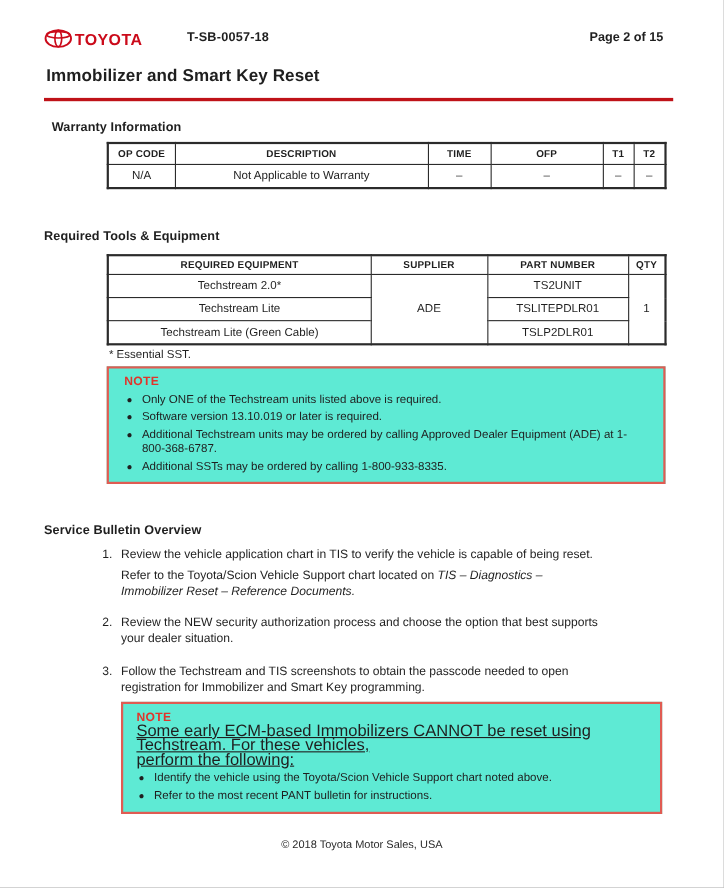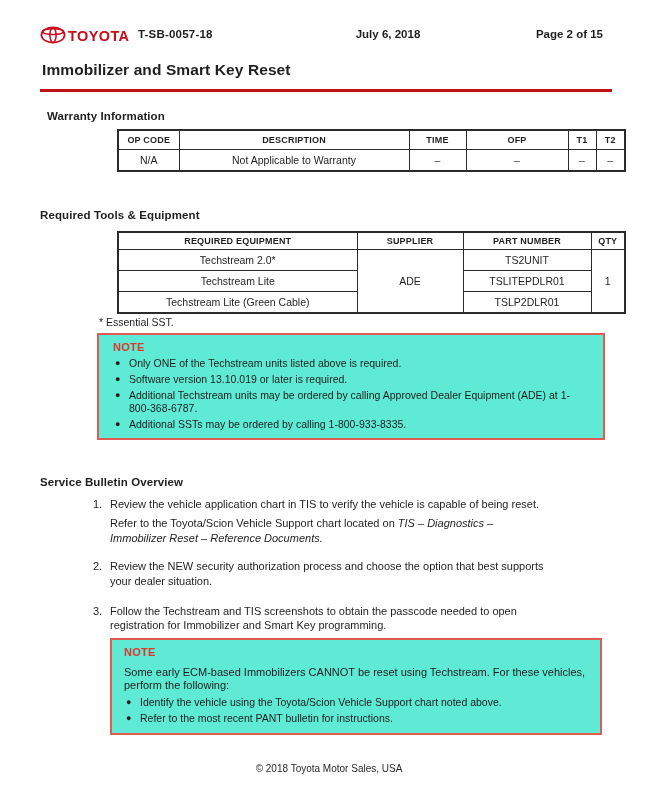--- a/index.html
+++ b/index.html
@@ -8,33 +8,33 @@
     width:658px;height:807px;
     background:#ffffff;
     font-family:"Liberation Sans","DejaVu Sans",sans-serif;
     color:#1f1f1f;
     overflow:hidden;
     margin:0 auto;
   }
   .abs{position:absolute;}
 
   
-  .tsb-number{top:28px;left:138px;font-size:11.5px;font-weight:bold;letter-spacing:.2px;}
+  .tsb-number{top:28px;left:170px;font-size:11.5px;font-weight:bold;letter-spacing:.2px;}
   .tsb-date{top:28px;left:288px;width:200px;text-align:center;font-size:11.5px;font-weight:bold;}
   .tsb-page{top:28px;right:55px;font-size:11.5px;font-weight:bold;}
   .doc-title{top:61px;left:42px;font-size:15.5px;font-weight:bold;letter-spacing:.1px;}
   .red-rule{top:89px;left:40px;width:572px;height:3px;background:#bf1218;}
 
   .section-heading{font-size:11.5px;font-weight:bold;letter-spacing:.1px;}
   .h-warranty{top:110px;left:40px;margin-left:7px;}
   .h-tools{top:209px;left:40px;}
   .h-overview{top:476px;left:40px;}
 
   
-  table{border-collapse:collapse;table-layout:fixed;margin-left:20px;}
+  table{border-collapse:collapse;table-layout:fixed;}
   .doc-table{position:absolute;left:97px;border:2px solid #2b2b2b;}
   .doc-table th,.doc-table td{
     border:1px solid #2b2b2b;
     text-align:center;vertical-align:middle;
     padding:0 2px;overflow:hidden;
   }
   .doc-table th{font-size:9px;font-weight:bold;letter-spacing:.2px;}
   .doc-table td{font-size:10.5px;}
   .t-warranty{top:129px;width:507px;}
   .t-warranty th{height:18px;}
@@ -44,21 +44,21 @@
   .t-equipment td{height:20px;}
   .dash{color:#3d3d3d;}
 
   .footnote{top:316px;left:99px;font-size:10.5px;}
 
   
   .note-box{border:2px solid #e05b52;background:#5eead4;box-sizing:border-box;}
   .note-1{top:333px;left:97px;width:508px;padding:6px 14px 7px 14px;}
   .note-2{top:638px;left:110px;width:492px;padding:6px 12px 8px 12px;}
   .note-label{color:#e1342b;font-size:11px;font-weight:bold;letter-spacing:.3px;}
-  .note-body{margin-top:8px;font-size:11px;line-height:13px;}
+  .note-body{margin-top:0;font-size:15px;line-height:13px;text-decoration:underline;}
   .note-bullets{margin-top:4px;}
   .bullet-row{display:flex;align-items:flex-start;margin-top:3px;font-size:10.5px;line-height:13px;}
   .bullet-row:first-child{margin-top:0;}
   .blt{width:14px;flex:0 0 14px;text-align:left;font-size:9px;line-height:13px;padding-left:2px;}
   .bullet-text{flex:1;}
 
   
   .li-num{left:93px;font-size:11px;line-height:14px;}
   .li-text{left:110px;font-size:11px;line-height:14px;width:480px;}
   .i1-l1{top:497px;}
@@ -79,21 +79,20 @@
 
   <svg class="abs logo" viewBox="0 0 92 24">
     <g fill="none" stroke="#cb0a1a">
       <ellipse cx="13" cy="12" rx="11.6" ry="7.6" stroke-width="1.7"></ellipse>
       <ellipse cx="13" cy="12" rx="3.1" ry="7.4" stroke-width="1.5"></ellipse>
       <ellipse cx="13" cy="8.6" rx="10.6" ry="2.9" stroke-width="1.5"></ellipse>
     </g>
     <text x="28" y="17.5" font-family="Liberation Sans, DejaVu Sans, sans-serif" font-size="14.5" font-weight="bold" letter-spacing="0.4" fill="#cb0a1a">TOYOTA</text>
   </svg>
   <div class="abs tsb-number">T-SB-0057-18</div>
-  <div class="abs tsb-date">July 6, 2018</div>
   <div class="abs tsb-page">Page 2 of 15</div>
 
   <div class="abs doc-title">Immobilizer and Smart Key Reset</div>
   <div class="abs red-rule"></div>
 
   <div class="abs section-heading h-warranty">Warranty Information</div>
   <table class="doc-table t-warranty">
     <colgroup>
       <col style="width:61px">
         <col style="width:230px">

